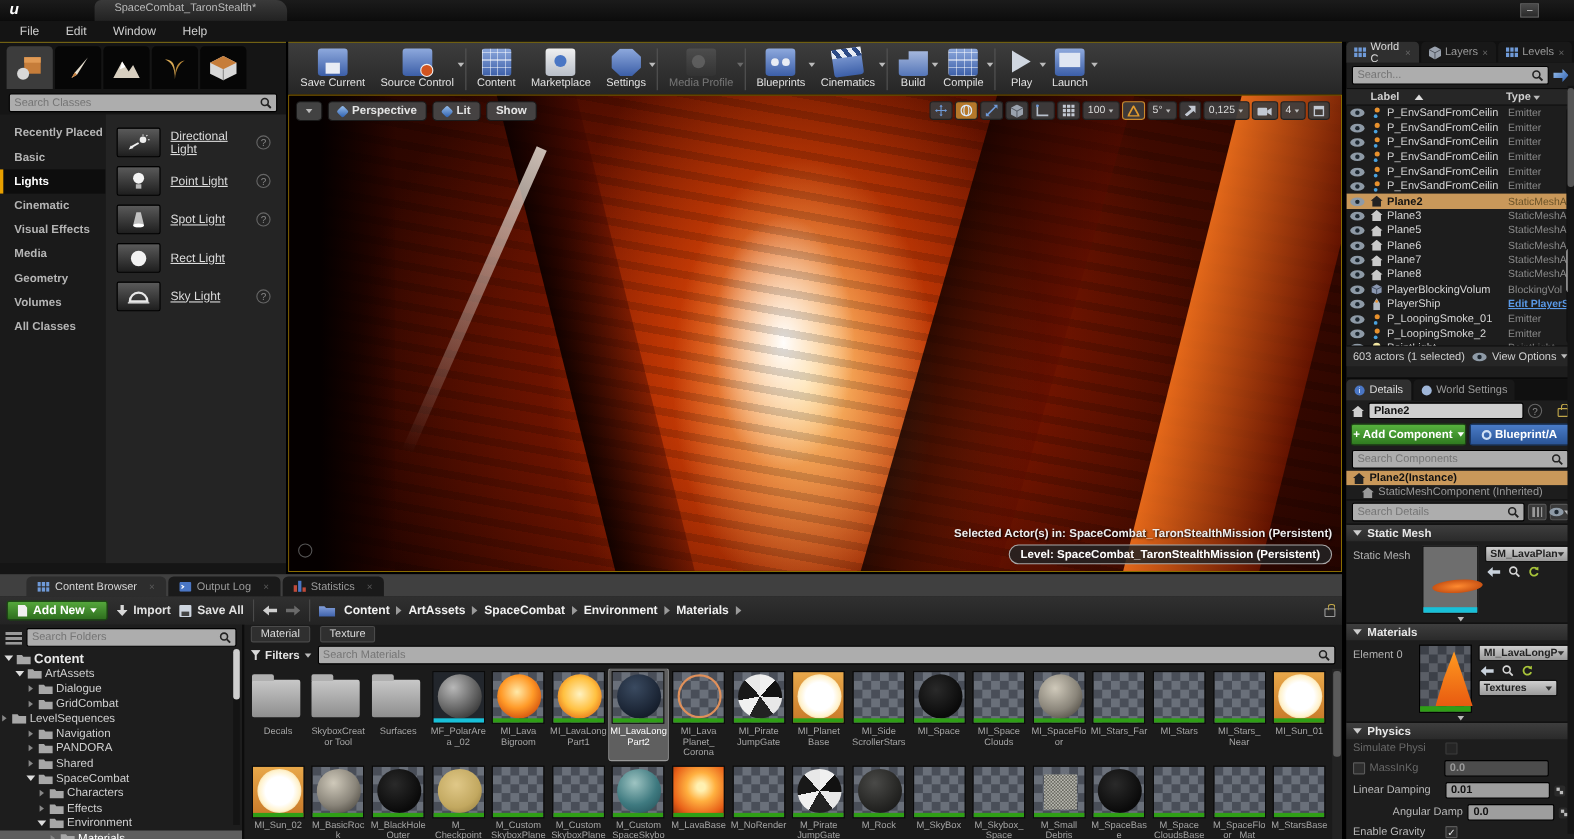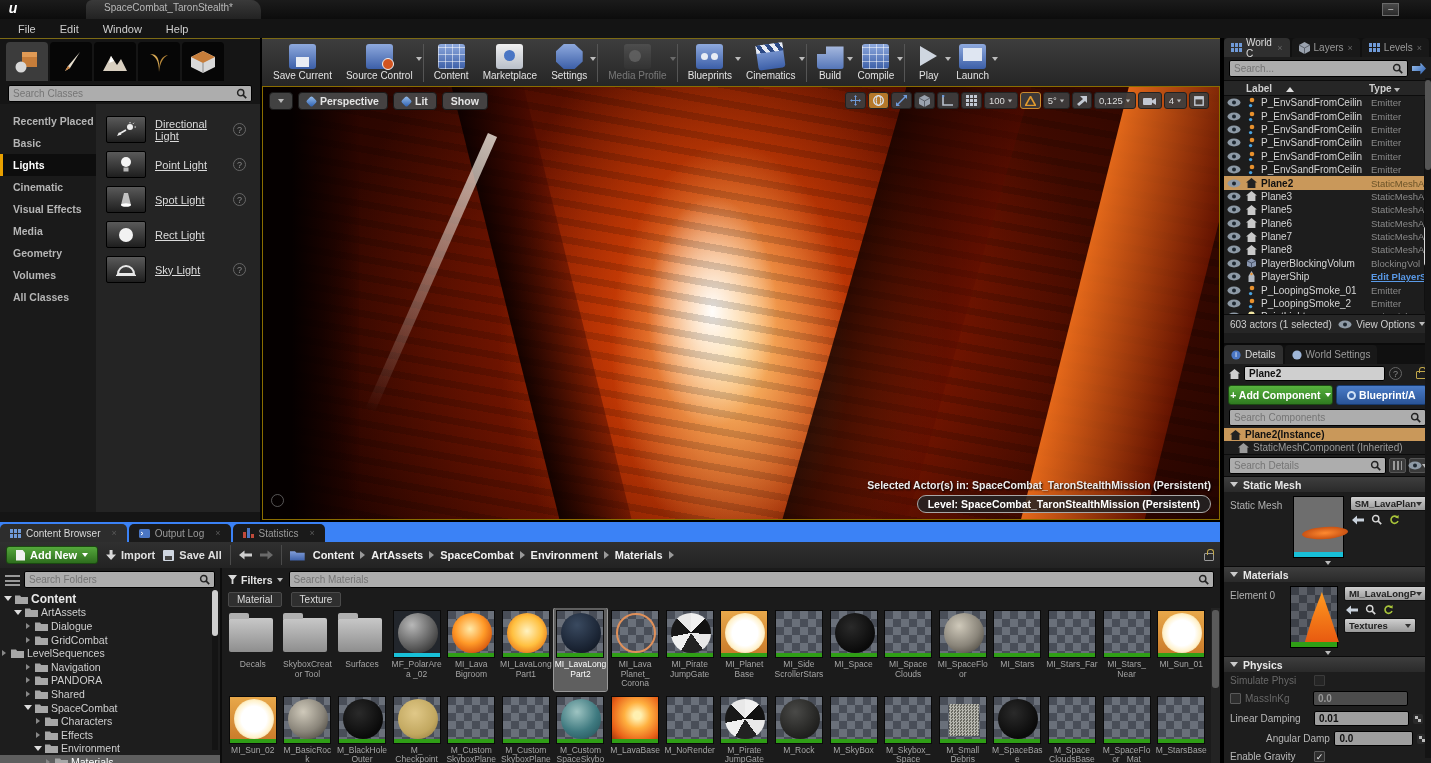--- a/index.html
+++ b/index.html
@@ -156,21 +156,21 @@
 .phys-lbl { width:80px; font-size:10px; color:#b8b8b8; white-space:nowrap; overflow:hidden; }
 .phys-lbl.dim { color:#686868; }
 .chk { width:11px; height:11px; background:#2e2e2e; border:1px solid #5a5a5a; border-radius:1px; color:#eee; font-size:9px; line-height:10px; text-align:center; }
 .num-fld { width:95px; background:#9e9e9e; border:1px solid #000; border-radius:2px; font-size:10px; font-weight:bold; color:#111; padding:1px 4px; }
 .num-fld.dim { background:#4c4c4c; color:#999; }
 .drag-dots { width:10px; height:10px; background:#2a2a2a; border-radius:2px; position:relative; }
 .drag-dots::after { content:""; position:absolute; left:2px; top:2px; width:3px; height:3px; background:#bbb; box-shadow:3px 3px 0 #bbb; }
 
 
 #bottom { position:absolute; left:0; top:522px; width:1220px; height:241px; background:#1b1b1b; }
-#cb-tabs { display:flex; height:20px; background:#3b82f6; padding-top:2px; }
+#cb-tabs { display:flex; height:20px; background:#404040; padding-top:2px;padding-left:24px; }
 .cb-tab { display:flex; align-items:center; gap:5px; padding:0 10px; margin-right:2px; font-size:10px; color:#9a9a9a; background:#1a1a1a; border-radius:5px 5px 0 0; }
 .cb-tab.active { background:#2d2d2d; color:#d8d8d8; }
 .cb-tab .x { color:#5a5a5a; font-size:9px; margin-left:6px; }
 .stat-ico { display:flex; gap:1px; align-items:flex-end; height:10px; }
 .stat-ico i { width:3px; background:#c04a3a; } .stat-ico i:nth-child(2){ background:#4a76c4; height:10px !important; }
 #cb-toolbar { display:flex; align-items:center; height:26px; background:linear-gradient(#303030,#232323); padding:0 6px; gap:8px; }
 .addnew { display:flex; align-items:center; gap:5px; background:linear-gradient(#55a83c,#2e6e1e); border:1px solid #1a4a10; border-radius:3px; color:#fff; font-weight:bold; font-size:11px; padding:2px 9px; }
 .page-ico { width:9px; height:11px; background:#f0f0f0; clip-path:polygon(0 0,70% 0,100% 30%,100% 100%,0 100%); }
 .tool-txt { display:flex; align-items:center; gap:5px; font-size:11px; font-weight:bold; color:#e0e0e0; }
 .import-ico { width:10px; height:10px; background:#d8d8d8; clip-path:polygon(35% 0,65% 0,65% 45%,100% 45%,50% 100%,0 45%,35% 45%); }
@@ -1361,40 +1361,40 @@
               </svg>
             </span>
             <span>Materials</span>
           </div>
         </div>
       <div class="tree-scroll">
           <div class="vthumb" style="top:0;height:46px"></div>
         </div>
     </div>
     <div id="cb-right">
+      <div id="chips">
+          <span class="chip">Material</span>
+          <span class="chip">Texture</span>
+        </div>
       <div id="filter-row">
         <div class="filters-btn">
             <span class="funnel"></span>
             <span>Filters</span>
             <span class="caret-d"></span>
           </div>
         <div class="search-box">
           <input placeholder="Search Materials" style="">
           <span class="icon" style="color: rgb(34, 34, 34);">
               <svg width="11" height="11" viewBox="0 0 14 14">
                 <circle cx="6" cy="6" r="4" fill="none" stroke="currentColor" stroke-width="1.8"></circle>
                 <line x1="9.2" y1="9.2" x2="13" y2="13" stroke="currentColor" stroke-width="2.2"></line>
               </svg>
             </span>
         </div>
       </div>
-      <div id="chips">
-          <span class="chip">Material</span>
-          <span class="chip">Texture</span>
-        </div>
       <div id="grid">
           <div class="asset-row">
             <div class="tile">
               <div class="thumb" style="background: transparent; border: none;">
                 <div class="folder-big"></div>
               </div>
               <div class="lblt">Decals</div>
             </div>
             <div class="tile">
               <div class="thumb" style="background: transparent; border: none;">
@@ -1480,27 +1480,27 @@
               <div class="thumb th-checker">
                 <div style="position: absolute; left: 4px; top: 2px; width: 40px; height: 40px; border-radius: 50%; background: radial-gradient(circle at 38% 32%, rgb(207, 201, 186), rgb(138, 133, 122) 55%, rgb(74, 70, 62) 90%);"></div>
                 <div class="strip" style="background: rgb(47, 158, 22);"></div>
               </div>
               <div class="lblt">MI_SpaceFloor</div>
             </div>
             <div class="tile">
               <div class="thumb th-checker">
                 <div class="strip" style="background: rgb(47, 158, 22);"></div>
               </div>
+              <div class="lblt">MI_Stars_Far</div>
+            </div>
+            <div class="tile">
+              <div class="thumb th-checker">
+                <div class="strip" style="background: rgb(47, 158, 22);"></div>
+              </div>
               <div class="lblt">MI_Stars</div>
-            </div>
-            <div class="tile">
-              <div class="thumb th-checker">
-                <div class="strip" style="background: rgb(47, 158, 22);"></div>
-              </div>
-              <div class="lblt">MI_Stars_Far</div>
             </div>
             <div class="tile">
               <div class="thumb th-checker">
                 <div class="strip" style="background: rgb(47, 158, 22);"></div>
               </div>
               <div class="lblt">MI_Stars_ Near</div>
             </div>
             <div class="tile">
               <div class="thumb" style="background: linear-gradient(rgb(232, 168, 74), rgb(200, 120, 40));">
                 <div style="position: absolute; left: 4px; top: 2px; width: 40px; height: 40px; border-radius: 50%; background: radial-gradient(circle, rgb(255, 255, 255) 45%, rgb(255, 242, 204) 65%, rgba(255, 220, 150, 0) 100%);"></div>

